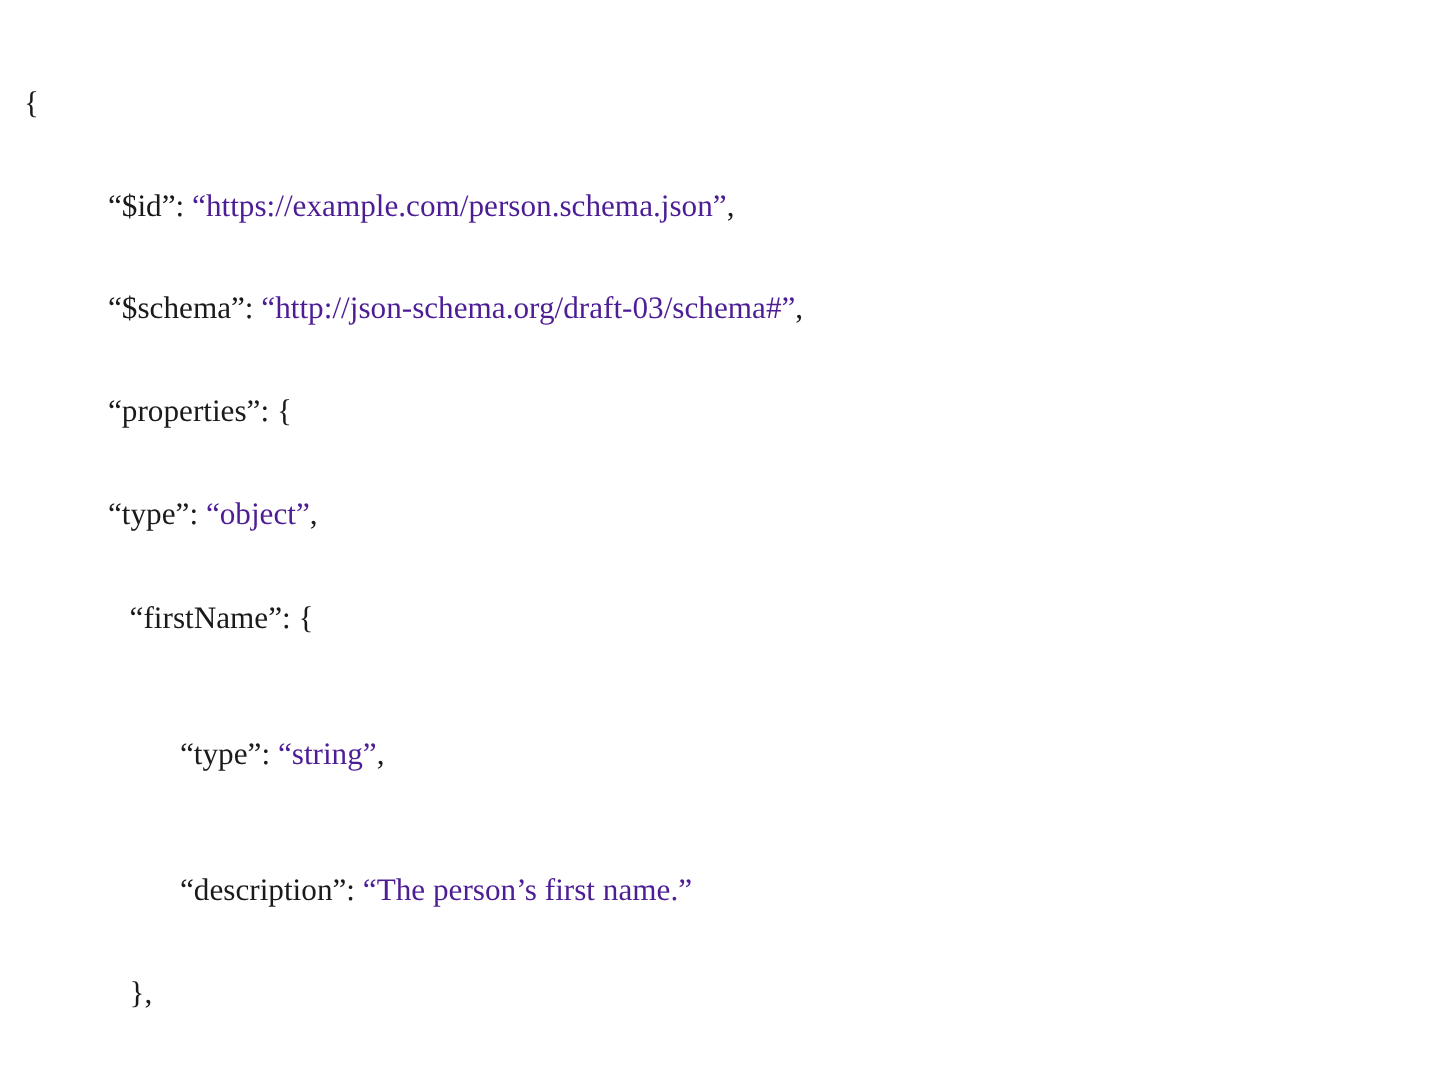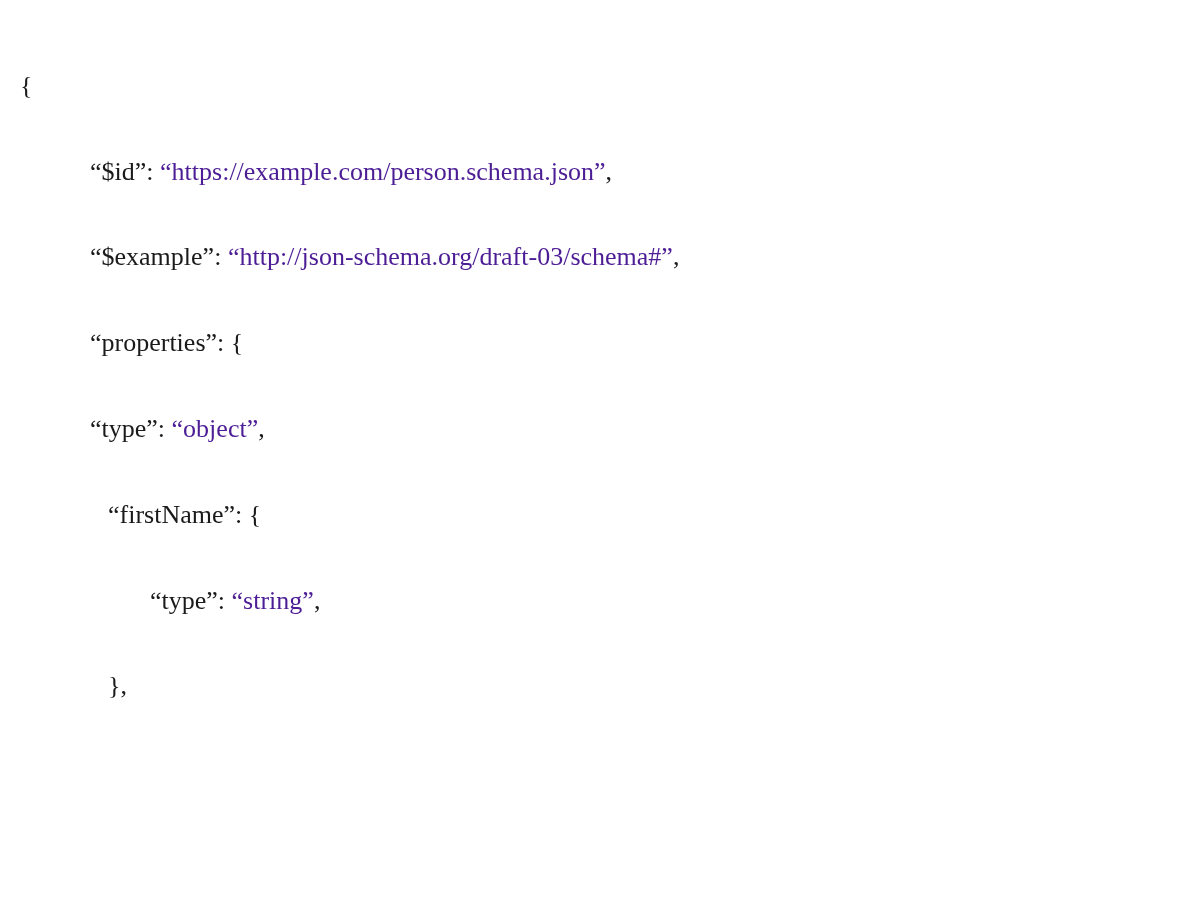--- a/index.html
+++ b/index.html
@@ -12,34 +12,35 @@
       line-height: 1.65;
       color: #1a1a1a;
       padding: 22px 20px;
     }
     .code-block { white-space: pre; }
     .key { color: #1a1a1a; }
     .str { color: #4c1d95; }
     .punct { color: #1a1a1a; }
     .indent1 { padding-left: 70px; }
     .indent2 { padding-left: 88px; }
-    .indent3 { padding-left: 130px; }
+    .indent3 { padding-left: 130px; margin-top: 28px; }
     .line { display: block; }
   </style>
 </head>
 <body>
 
 <div class="code-block">
 <span class="line"><span class="punct">{</span></span>
 <span class="line indent1"><span class="key">“$id”</span><span class="punct">: </span><span class="str">“https://example.com/person.schema.json”</span><span class="punct">,</span></span>
-<span class="line indent1"><span class="key">“$example”</span><span class="punct">: </span><span class="str">“http://json-schema.org/draft-03/schema#”</span><span class="punct">,</span></span>
+<span class="line indent1"><span class="key">“$schema”</span><span class="punct">: </span><span class="str">“http://json-schema.org/draft-03/schema#”</span><span class="punct">,</span></span>
 <span class="line indent1"><span class="key">“properties”</span><span class="punct">: {</span></span>
 <span class="line indent1"><span class="key">“type”</span><span class="punct">: </span><span class="str">“object”</span><span class="punct">,</span></span>
 <span class="line indent2"><span class="key">“firstName”</span><span class="punct">: {</span></span>
 <span class="line indent3"><span class="key">“type”</span><span class="punct">: </span><span class="str">“string”</span><span class="punct">,</span></span>
+<span class="line indent3"><span class="key">“description”</span><span class="punct">: </span><span class="str">“The person’s first name.”</span></span>
 <span class="line indent2"><span class="punct">},</span></span>
 
 
 
 
 
 
 
 
 

